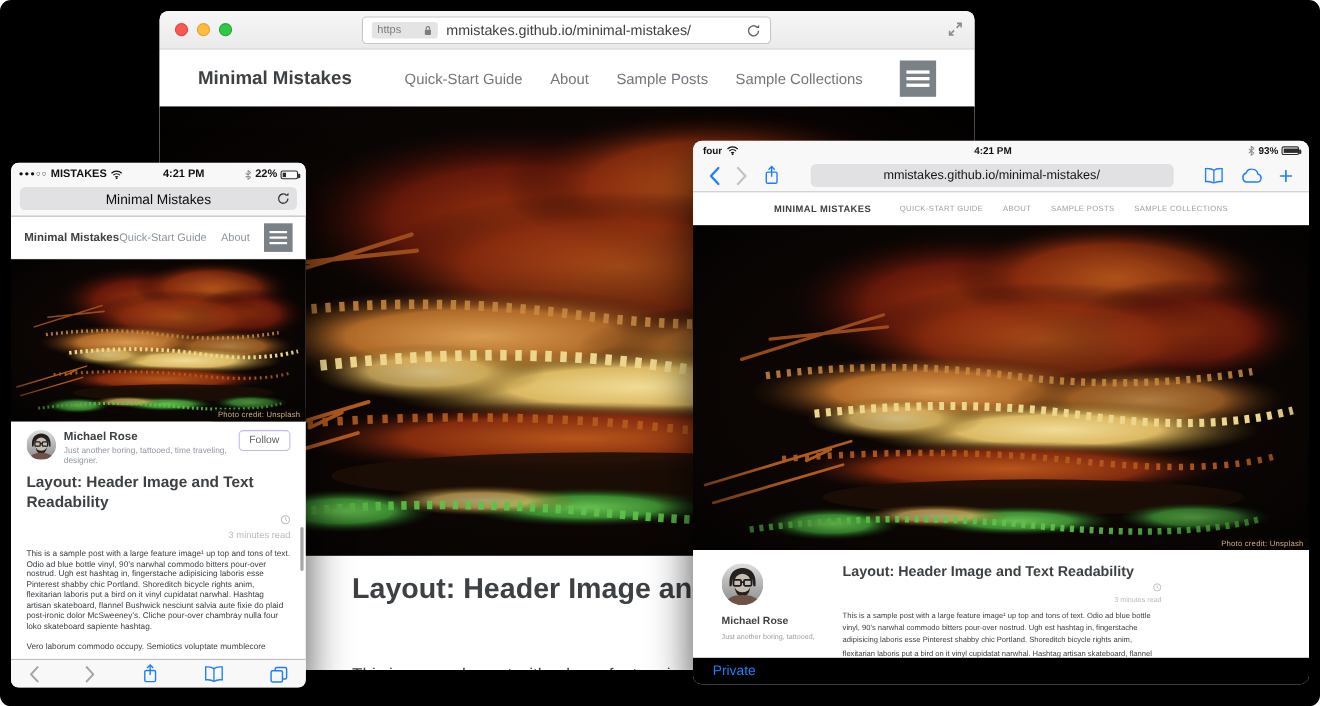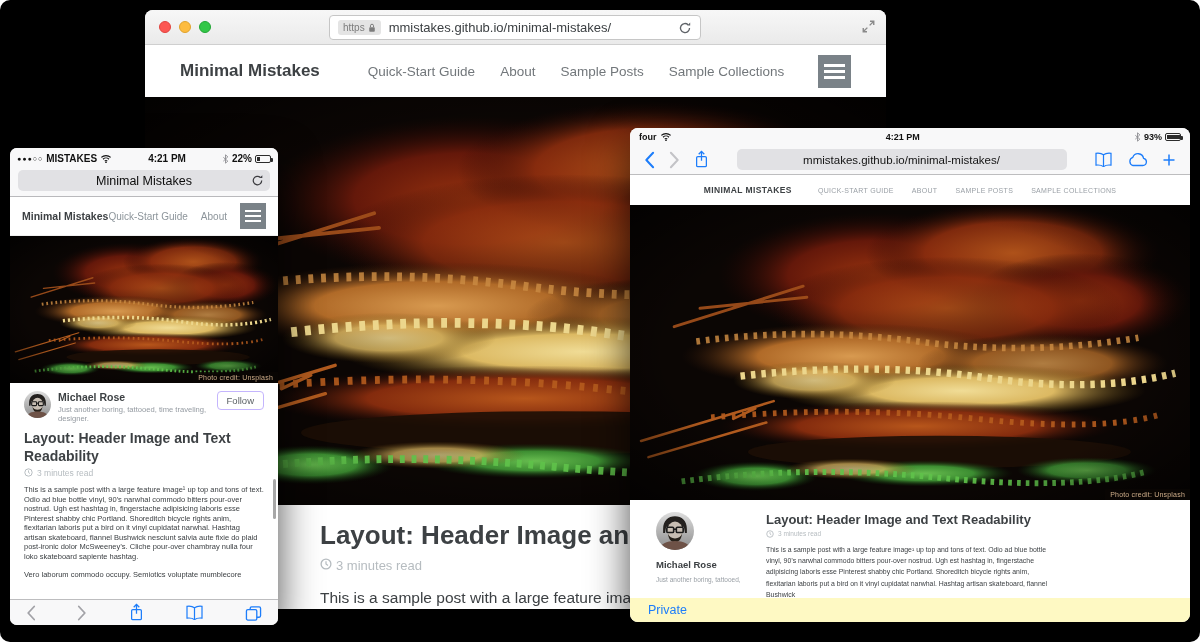--- a/index.html
+++ b/index.html
@@ -8,34 +8,34 @@
 
   
   .window { position:absolute; background:#fff; overflow:hidden; display:flex; flex-direction:column; }
   .leaves { display:block; width:100%; height:100%; }
   .img-area { position:relative; background:#0b0604; flex:0 0 auto; }
   .credit { position:absolute; right:0; bottom:0; background:rgba(10,6,4,.78); color:#cfae8a; font-size:7px; padding:2px 5px; letter-spacing:.2px; }
   .hamburger { background:#7a8288; display:flex; flex-direction:column; justify-content:center; align-items:center; gap:3px; cursor:pointer; }
   .hamburger span { display:block; width:62%; height:3px; background:#fff; }
   .ic { display:inline-block; vertical-align:middle; }
   .blue { color:#1d7dfa; }
-  .meta-row { display:flex; align-items:flex-start; gap:4px; color:#b6bcc0; }
+  .meta-row { display:flex; align-items:flex-end; gap:4px; color:#b6bcc0;flex-direction:column; }
   .batt { position:relative; width:16px; height:8px; border:1px solid #2c2c2c; border-radius:2px; }
   .batt::after { content:""; position:absolute; right:-3px; top:2px; width:2px; height:4px; background:#2c2c2c; border-radius:0 1px 1px 0; }
   .batt i { position:absolute; top:1px; bottom:1px; left:1px; background:#2c2c2c; }
   .signal-dots { font-size:7px; letter-spacing:1px; }
 
   
   .desktop { left:145px; top:10px; width:741px; height:599px; z-index:1; border-radius:8px 8px 0 0; box-shadow:0 8px 30px rgba(0,0,0,.5); }
   .d-chrome { position:relative; height:35px; background:linear-gradient(#f7f7f7,#eaeaea); border-bottom:1px solid #cfcfcf; display:flex; align-items:center; padding:0 14px; flex:0 0 auto; }
   .lights { display:flex; gap:8px; }
   .light { width:12px; height:12px; border-radius:50%; }
   .l-red{ background:#fc5753; border:1px solid #e1443f;} .l-yel{ background:#fdbc40; border:1px solid #e0a32e;} .l-grn{ background:#33c748; border:1px solid #23a636;}
   .d-url { position:absolute; left:184px; top:5px; width:372px; height:25px; background:#fff; border:1px solid #c6c6c6; border-radius:4px; display:flex; align-items:center; padding:0 8px; gap:8px; }
-  .https-badge { display:flex; align-items:center; gap:3px; background:#e4e4e4; border-radius:3px; padding:2px 5px; font-size:10px; color:#7c7c7c; }
+  .https-badge { display:flex; align-items:center; gap:20px; background:#e4e4e4; border-radius:3px; padding:2px 5px; font-size:10px; color:#7c7c7c; }
   .d-url-text { font-size:13px; color:#3c4043; flex:1; white-space:nowrap; overflow:hidden; }
   .d-reload { color:#5f6368; }
   .d-expand { position:absolute; right:10px; top:9px; color:#8a8a8a; cursor:pointer; }
   .d-nav { height:52px; background:#fff; display:flex; align-items:center; padding:0 35px; flex:0 0 auto; }
   .d-brand { font-size:17px; font-weight:bold; color:#3d4144; margin-right:48px; cursor:pointer; }
   .d-link { font-size:13.5px; color:#72777b; margin-right:25px; cursor:pointer; }
   .d-burger { width:33px; height:33px; margin-left:auto; }
   .d-image { height:408px; }
   .d-article { flex:1; padding:15px 0 0 175px; }
   .d-article h1 { font-size:26px; font-weight:bold; color:#3d4144; white-space:nowrap; overflow:hidden; }
@@ -81,21 +81,21 @@
   .pad-image { height:295px; }
   .pad-article { flex:1; display:flex; padding:12px 0 0 26px; overflow:hidden; }
   .pad-left { width:100px; flex:0 0 auto; }
   .avatar-md { width:38px; height:38px; border-radius:50%; overflow:hidden; }
   .pad-name { margin-top:9px; font-size:9.5px; font-weight:bold; color:#3d4144; }
   .pad-bio { margin-top:6px; font-size:6.5px; color:#9aa0a6; }
   .pad-right { width:300px; padding-left:10px; }
   .pad-right h1 { font-size:13px; font-weight:bold; color:#3d4144; white-space:nowrap; }
   .pad-meta { font-size:6.5px; margin-top:3px; }
   .pad-right p { margin-top:6px; font-size:6.9px; line-height:1.62; color:#3d4144; width:292px; }
-  .pad-private { height:24px; background:#fef9c3; display:flex; align-items:center; padding:0 18px; font-size:12.5px; color:#1d7dfa; flex:0 0 auto; cursor:pointer; }
+  .pad-private { height:24px; background:#000000; display:flex; align-items:center; padding:0 18px; font-size:12.5px; color:#1d7dfa; flex:0 0 auto; cursor:pointer; }
 </style>
 </head>
 <body>
 
 <svg width="0" height="0" style="position:absolute" aria-hidden="true">
   <defs>
     <linearGradient id="gAv" x1="0" y1="0" x2="0" y2="1">
       <stop offset="0" stop-color="#dedede"></stop>
         <stop offset="1" stop-color="#8b8b8b"></stop>
     </linearGradient>

